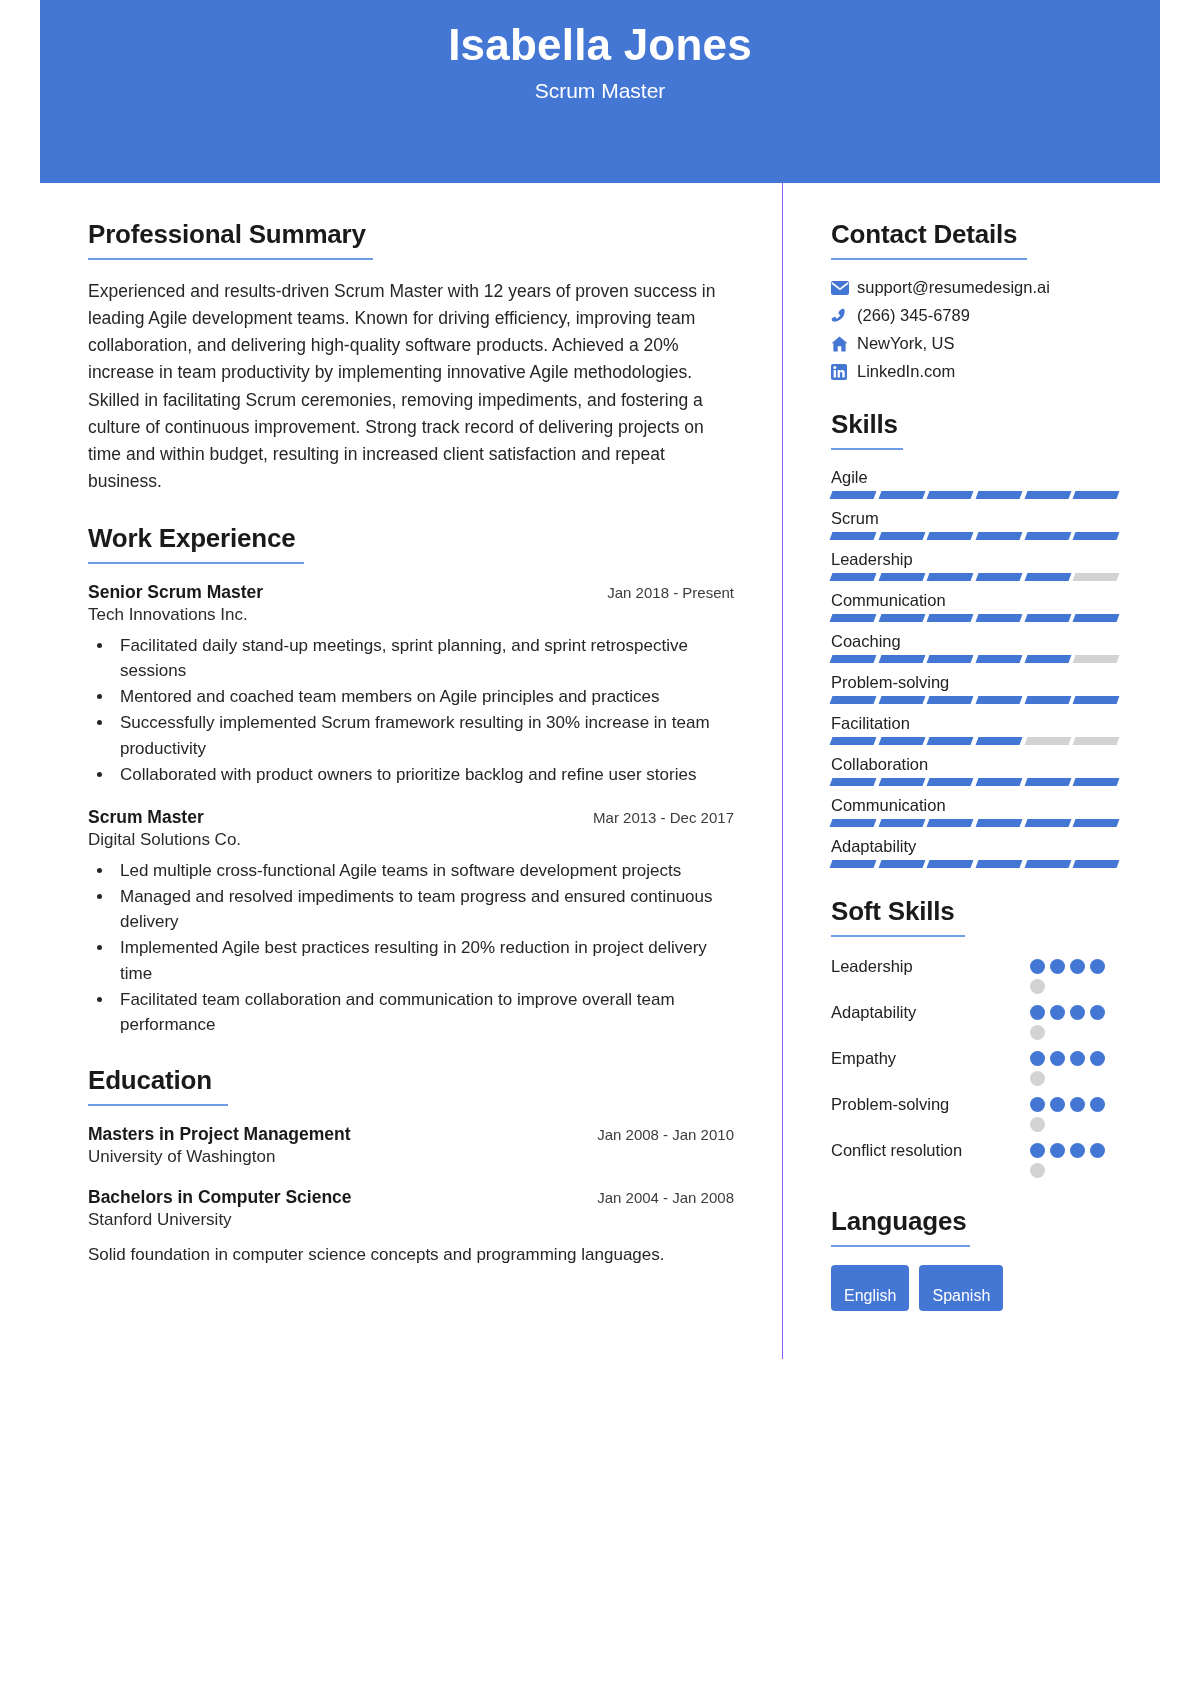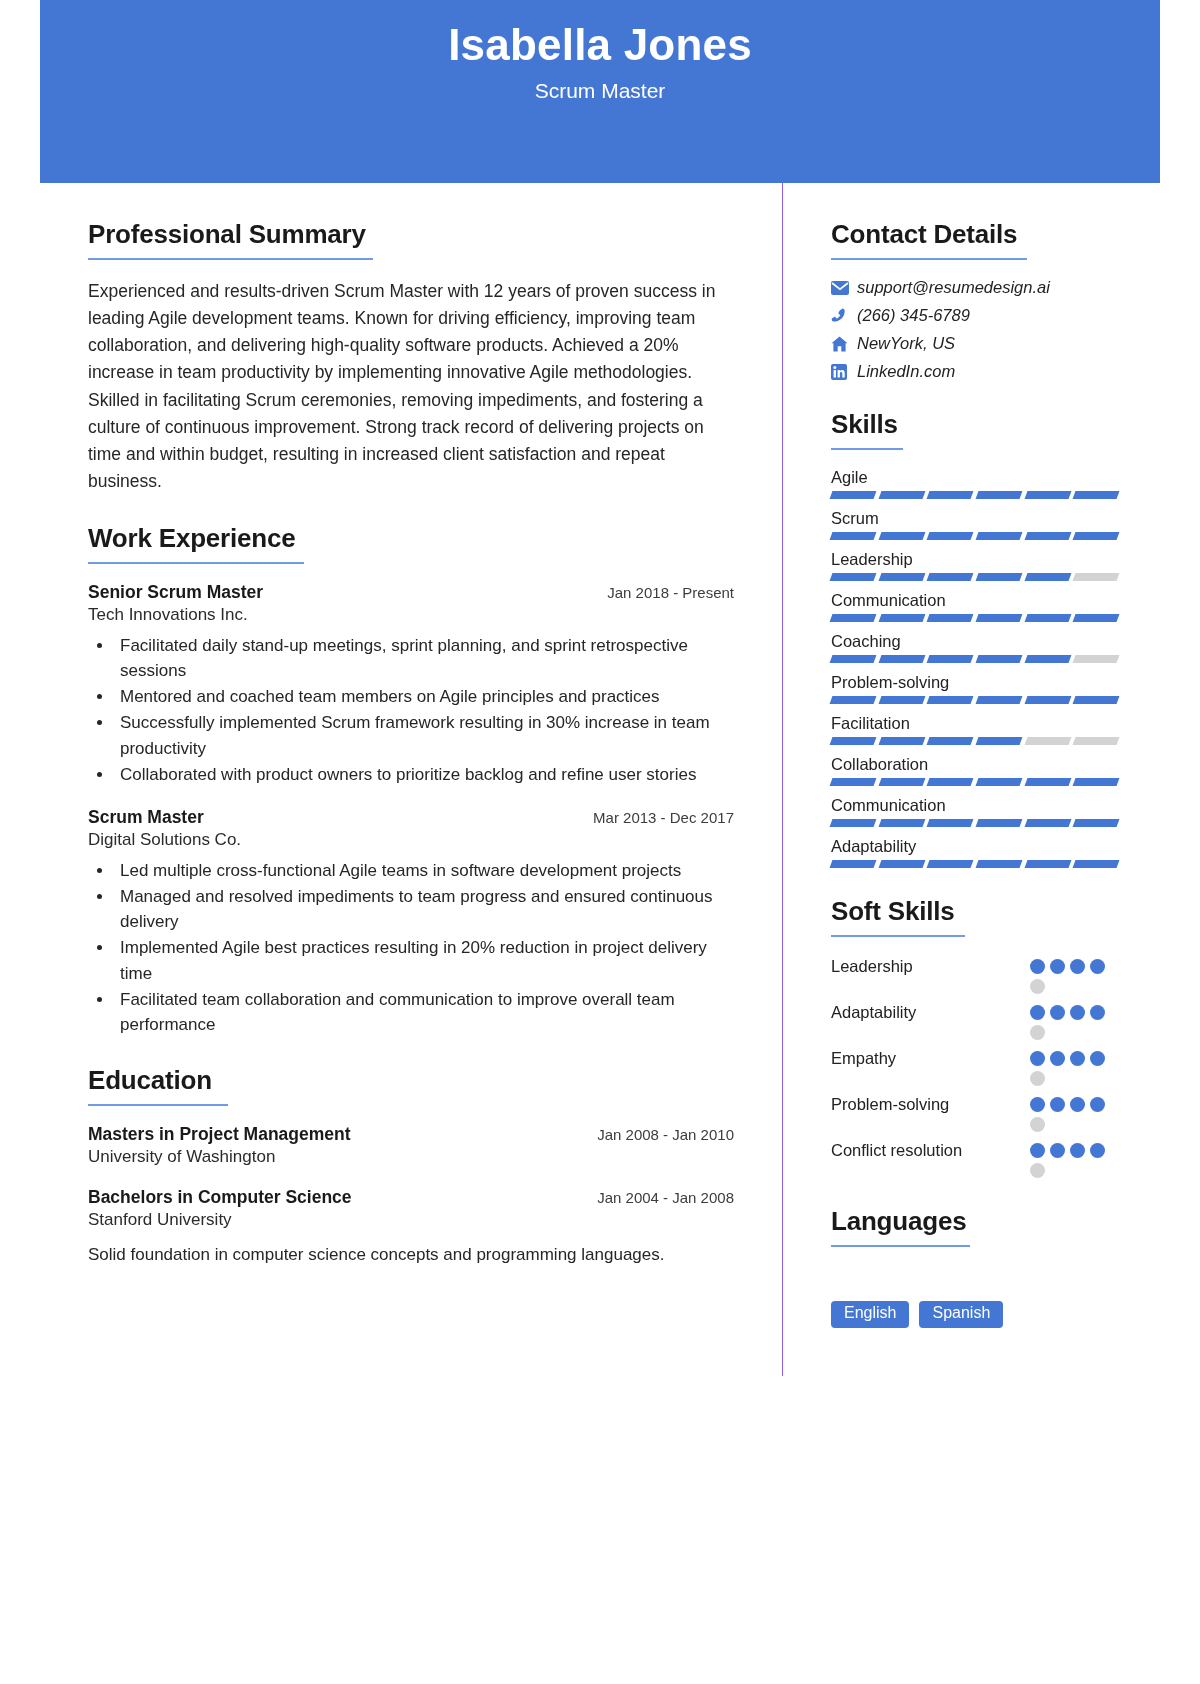--- a/index.html
+++ b/index.html
@@ -130,21 +130,20 @@
     color: #262626;
     margin-bottom: 1px;
     padding-left: 6px;
   }
 
   
   .contact-row {
     display: flex;
     align-items: center;
     margin-bottom: 9px;
-    font-style: italic;
   }
   .contact-ico {
     width: 26px;
     min-width: 26px;
     display: flex;
     align-items: center;
     justify-content: flex-start;
     color: #4477d4;
   }
   .contact-ico svg { display: block; }
@@ -206,23 +205,22 @@
   
   .lang-wrap {
     display: flex;
     gap: 10px;
     flex-wrap: wrap;
   }
   .lang-chip {
     background: #4477d4;
     color: #ffffff;
     font-size: 16px;
-    padding: 3px 13px 6px 13px;
+    padding: 22px 13px 6px 13px;
     border-radius: 4px;
-    margin-top: 36px;
   }
 </style>
 </head>
 <body>
 
 <div class="page">
 
   <div class="header">
     <div class="header-name">Isabella Jones</div>
     <div class="header-role">Scrum Master</div>

